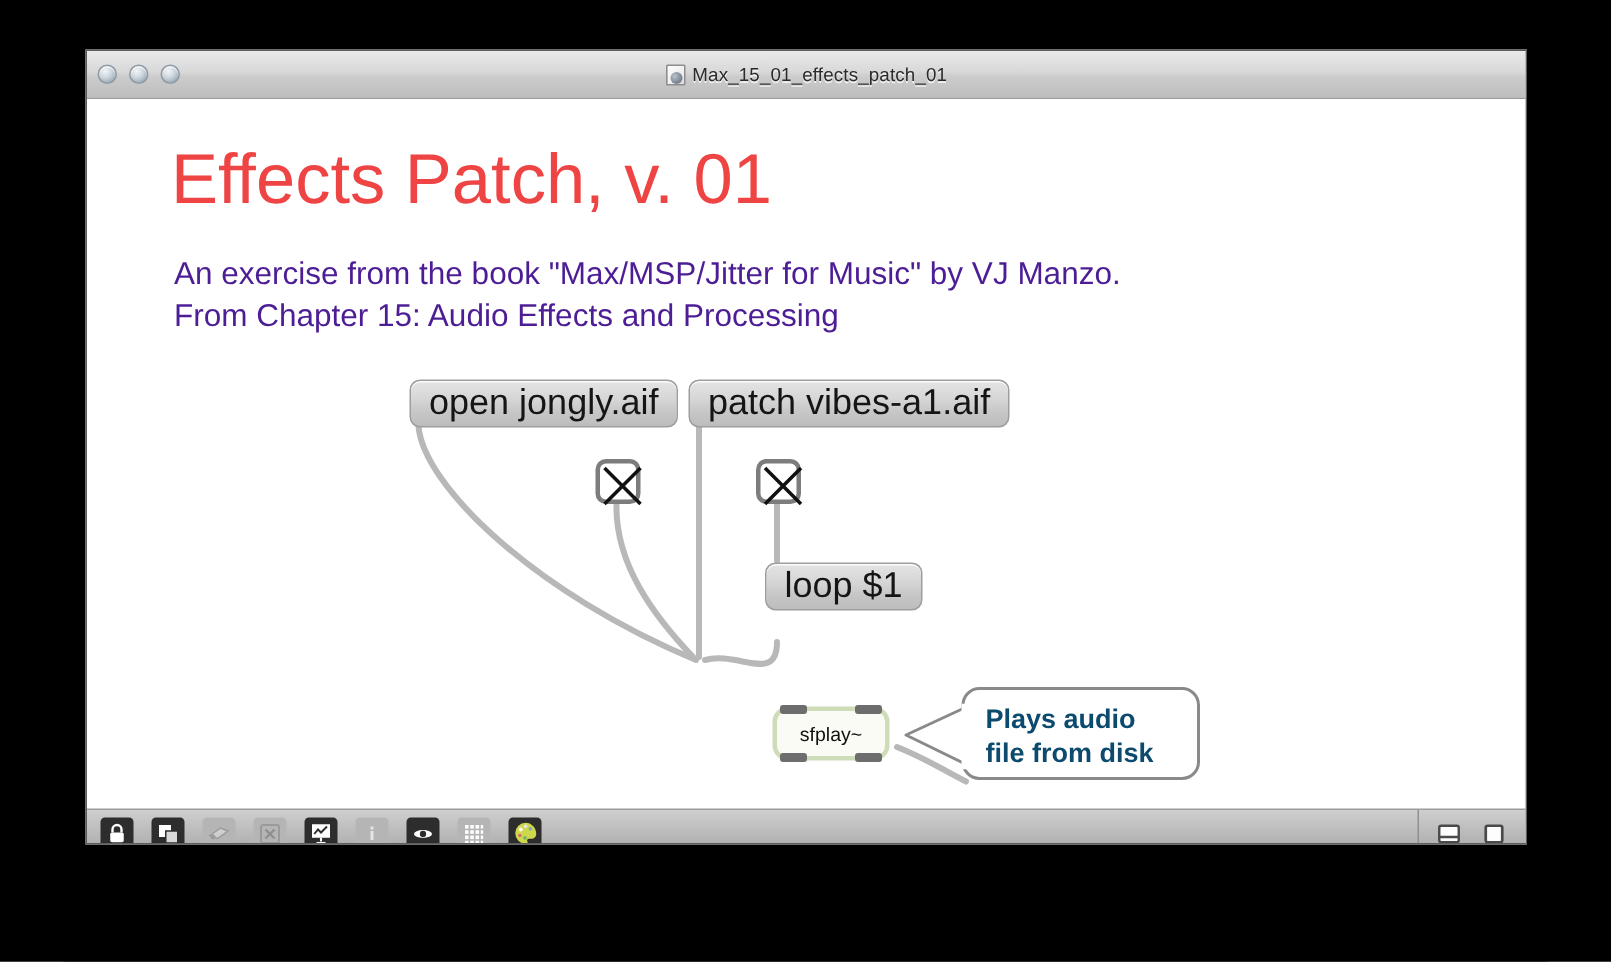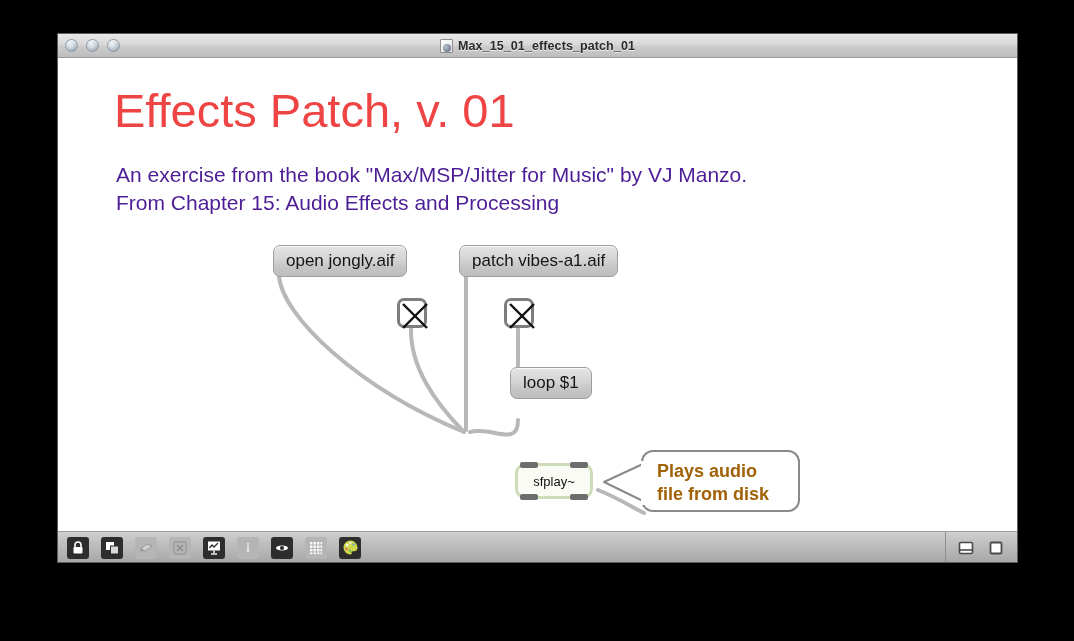--- a/index.html
+++ b/index.html
@@ -23,26 +23,25 @@
     width: 961px; height: 530px;
     background: #ffffff;
     border: 1px solid #5d5d5d;
     box-shadow: 0 0 1px rgba(0,0,0,.6);
     overflow: hidden;
   }
 
   
   #titlebar {
     position: relative;
-    height: 24px;
+    height: 32px;
     background: linear-gradient(to bottom, #e9e9e9 0%, #d8d8d8 45%, #cccccc 55%, #bdbdbd 100%);
     border-bottom: 1px solid #9a9a9a;
     display: flex;
     align-items: center;
-    font-weight: bold;
   }
   .traffic-wrap {
     position: absolute;
     left: 7px; top: 0; bottom: 0;
     display: flex; align-items: center; gap: 8px;
   }
   .tl {
     width: 13px; height: 13px;
     border-radius: 50%;
     background: radial-gradient(circle at 38% 32%, #f2f5f8 0%, #cdd6de 42%, #9fabb6 78%, #8d9aa6 100%);
@@ -109,21 +108,21 @@
 
   
   .msgbox {
     position: absolute;
     background: linear-gradient(to bottom, #e4e4e4 0%, #d6d6d6 40%, #c6c6c6 70%, #bdbdbd 100%);
     border: 1px solid #9e9e9e;
     border-radius: 7px;
     display: flex;
     align-items: center;
     padding: 0 12px;
-    font-size: 17px;
+    font-size: 24px;
     color: #151515;
     font-family: "Liberation Sans", sans-serif;
     white-space: nowrap;
     box-shadow: inset 0 1px 0 rgba(255,255,255,.85);
     z-index: 3;
   }
 
   .toggle {
     position: absolute;
     width: 30px; height: 30px;
@@ -168,21 +167,21 @@
     border: 2px solid #8a8a8a;
     border-radius: 12px;
     z-index: 4;
   }
   #balloon-text {
     position: absolute;
     left: 14px; top: 8px;
     font-size: 18px;
     line-height: 23px;
     font-weight: bold;
-    color: #a16207;
+    color: #0c4a6e;
     font-family: "Liberation Sans", sans-serif;
     white-space: pre-line;
   }
   #balloon-tail { position: absolute; left: -42px; top: 9px; }
 
   
   #toolbar {
     position: relative;
     height: 32px;
     background: linear-gradient(to bottom, #cfcfcf 0%, #c2c2c2 30%, #b0b0b0 75%, #a6a6a6 100%);

